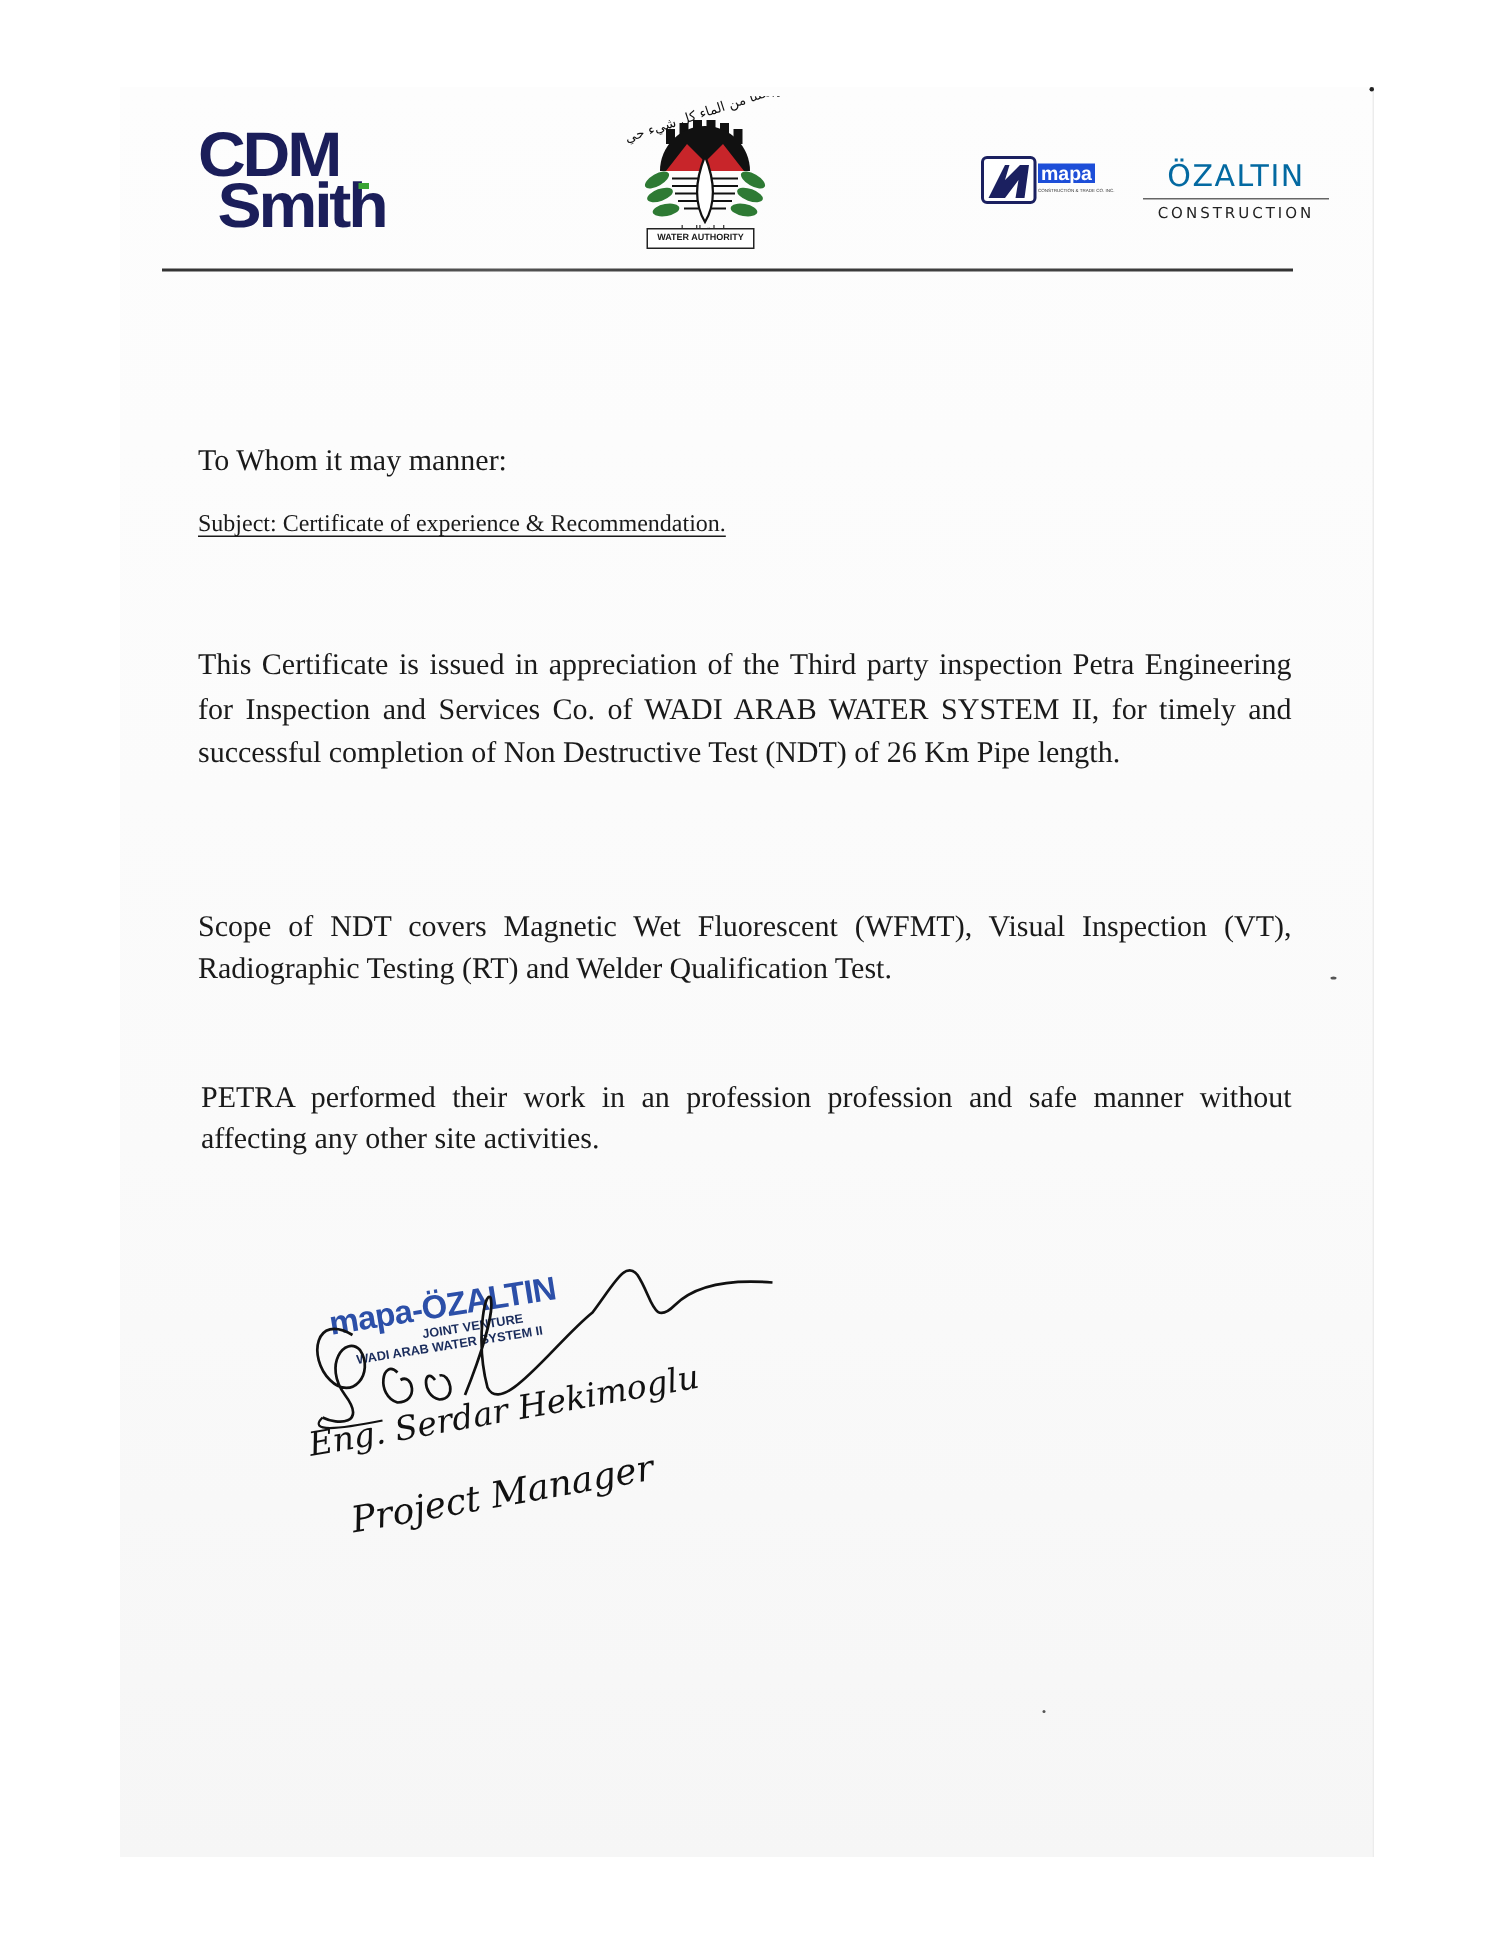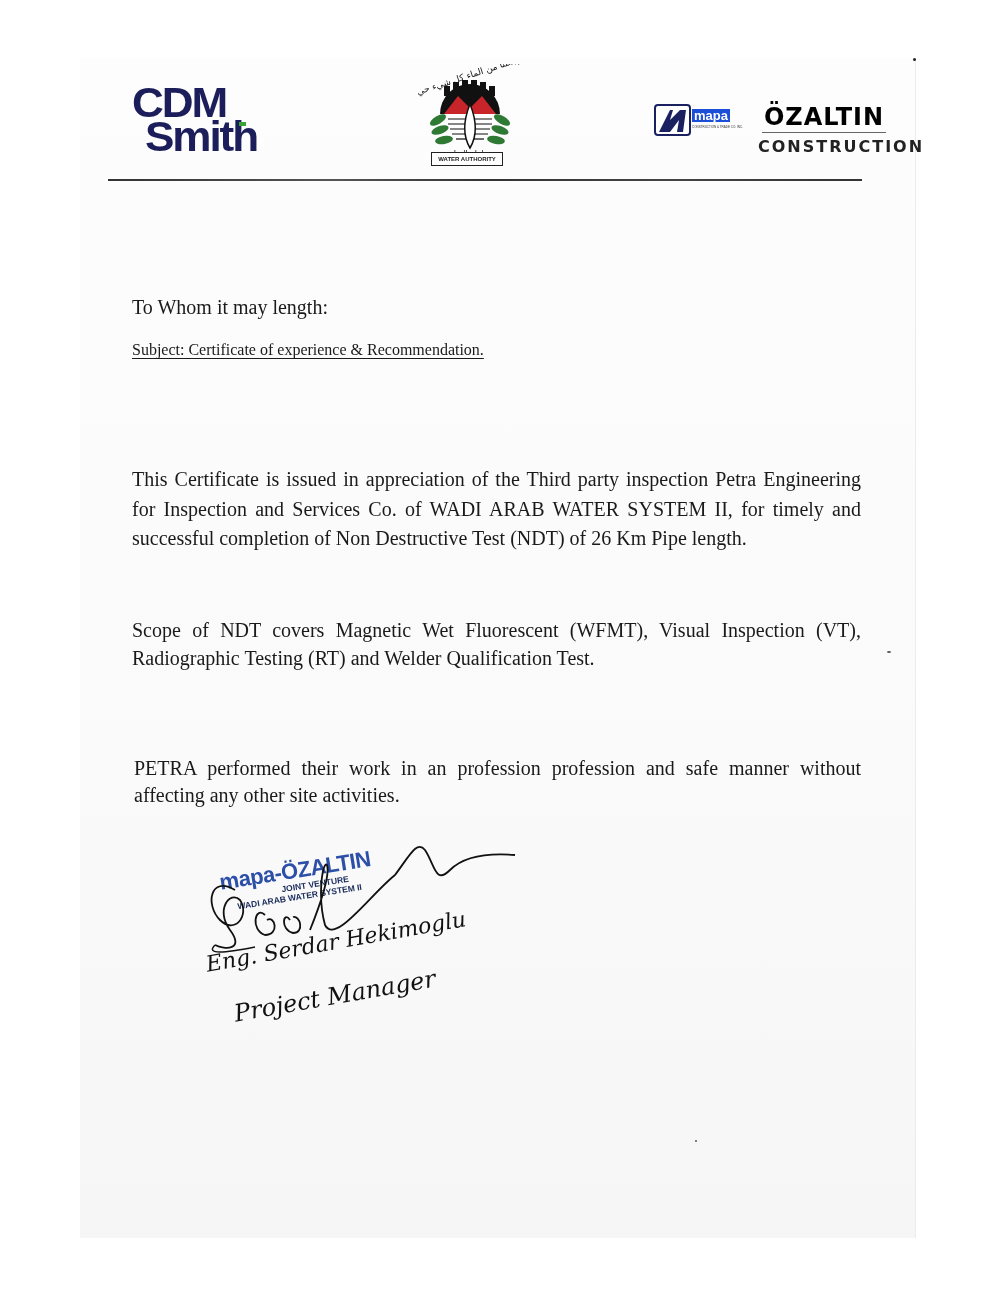--- a/index.html
+++ b/index.html
@@ -15,32 +15,32 @@
 
     .logo-wa { position: absolute; left: 418px; top: 64px; width: 104px; height: 104px; }
     .logo-wa-label { position: absolute; left: 431px; top: 152px; width: 70px; height: 12px; border: 1px solid #222; background: #fff; font-family: "Liberation Sans", sans-serif; font-size: 6px; font-weight: bold; text-align: center; line-height: 12px; }
 
     .logo-mapa { position: absolute; left: 654px; top: 104px; }
     .mapa-box { position: absolute; left: 0; top: 0; width: 33px; height: 28px; border: 2px solid #1b2060; border-radius: 4px; background: #fff; overflow: hidden; }
     .mapa-word { position: absolute; left: 38px; top: 5px; font-family: "Liberation Sans", sans-serif; font-size: 13px; font-weight: bold; color: #fff; background: #1d4ed8; padding: 0 2px; line-height: 13px; }
     .mapa-sub { position: absolute; left: 38px; top: 21px; font-family: "Liberation Sans", sans-serif; font-size: 3px; color: #333; white-space: nowrap; }
 
     .logo-ozaltin { position: absolute; left: 758px; top: 104px; width: 132px; text-align: center; font-family: "DejaVu Sans", sans-serif; }
-    .ozaltin-name { font-size: 24px; font-weight: bold; color: #000000; letter-spacing: 1px; line-height: 26px; }
+    .ozaltin-name { font-size: 20px; font-weight: normal; color: #0369a1; letter-spacing: 1px; line-height: 26px; }
     .ozaltin-rule { height: 1px; background: #666; margin: 2px 4px 4px 4px; }
-    .ozaltin-sub { font-size: 16px; font-weight: bold; letter-spacing: 2px; color: #222; }
+    .ozaltin-sub { font-size: 10px; font-weight: normal; letter-spacing: 2px; color: #222; }
 
     .header-rule { position: absolute; left: 108px; top: 179px; width: 754px; height: 2px; background: linear-gradient(90deg, #333, #555 30%, #333 50%, #444 75%, #333); }
 
     
     .salutation { position: absolute; left: 132px; top: 296px; font-size: 20px; }
     .subject { position: absolute; left: 132px; top: 341px; font-size: 16px; text-decoration: underline; text-underline-offset: 3px; }
-    .para { position: absolute; left: 132px; width: 729px; font-size: 20px; line-height: 29.5px; text-align: justify; text-align-last: left; margin-top: 36px; }
+    .para { position: absolute; left: 132px; width: 729px; font-size: 20px; line-height: 29.5px; text-align: justify; text-align-last: left; }
     .para1 { top: 429px; }
-    .para2 { top: 580px; line-height: 28px; }
+    .para2 { top: 604px; line-height: 28px; }
     .para3 { top: 719px; left: 134px; width: 727px; line-height: 27px; }
 
     
     .sig-svg { position: absolute; left: 195px; top: 835px; width: 330px; height: 230px; }
     .stamp { position: absolute; left: 218px; top: 872px; transform: rotate(-9deg); transform-origin: left top; font-family: "Liberation Sans", sans-serif; color: #2c4fa8; }
     .stamp-title { font-size: 22px; font-weight: 900; letter-spacing: -0.5px; line-height: 22px; white-space: nowrap; }
     .stamp-line { font-size: 8.5px; font-weight: bold; color: #1a2c5c; white-space: nowrap; line-height: 10px; }
     .stamp-jv { margin-left: 60px; }
     .stamp-proj { margin-left: 14px; }
     .hand { position: absolute; font-family: "DejaVu Serif", serif; font-style: italic; color: #111; white-space: nowrap; }
@@ -109,21 +109,21 @@
 </div>
 
 <div class="logo-ozaltin">
   <div class="ozaltin-name">ÖZALTIN</div>
   <div class="ozaltin-rule"></div>
   <div class="ozaltin-sub">CONSTRUCTION</div>
 </div>
 
 <div class="header-rule"></div>
 
-<div class="salutation">To Whom it may length:</div>
+<div class="salutation">To Whom it may manner:</div>
 <div class="subject">Subject: Certificate of experience &amp; Recommendation.</div>
 <div class="para para1">This Certificate is issued in appreciation of the Third party inspection Petra Engineering for Inspection and Services Co. of WADI ARAB WATER SYSTEM II, for timely and successful completion of Non Destructive Test (NDT) of 26 Km Pipe length.</div>
 <div class="para para2">Scope of NDT covers Magnetic Wet Fluorescent (WFMT), Visual Inspection (VT), Radiographic Testing (RT) and Welder Qualification Test.</div>
 <div class="para para3">PETRA performed their work in an profession profession and safe manner without affecting any other site activities.</div>
 
 <div class="stamp">
   <div class="stamp-title">mapa-ÖZALTIN</div>
   <div class="stamp-line stamp-jv">JOINT VENTURE</div>
   <div class="stamp-line stamp-proj">WADI ARAB WATER SYSTEM II</div>
 </div>

